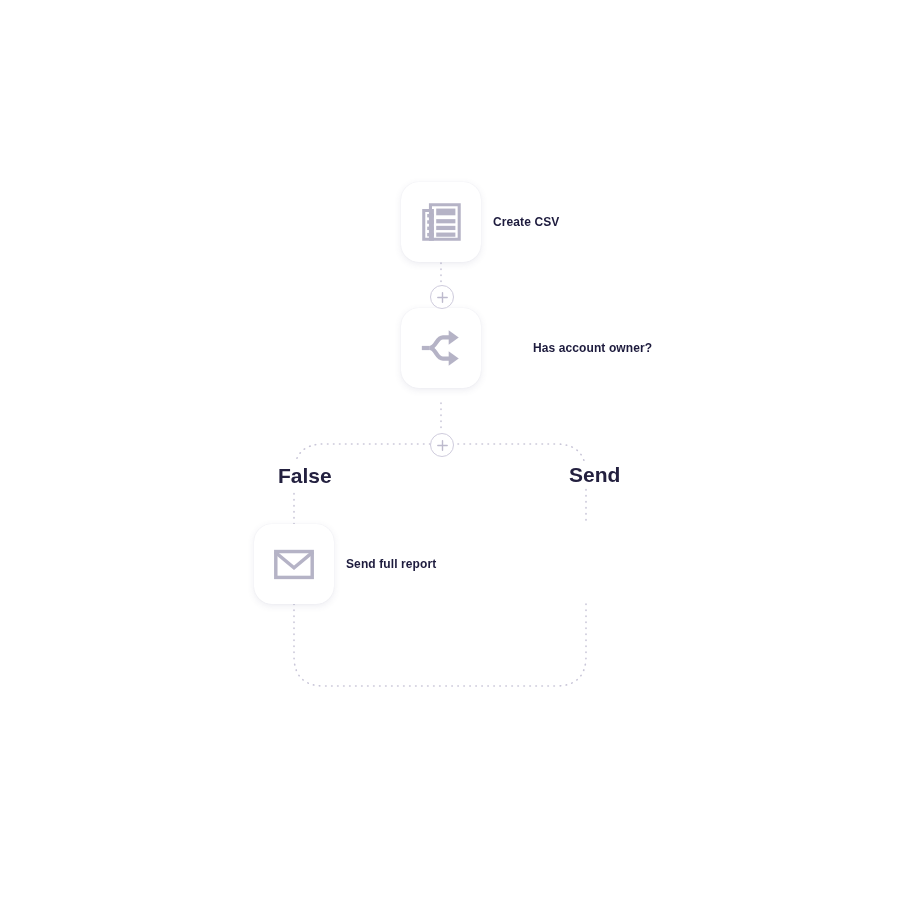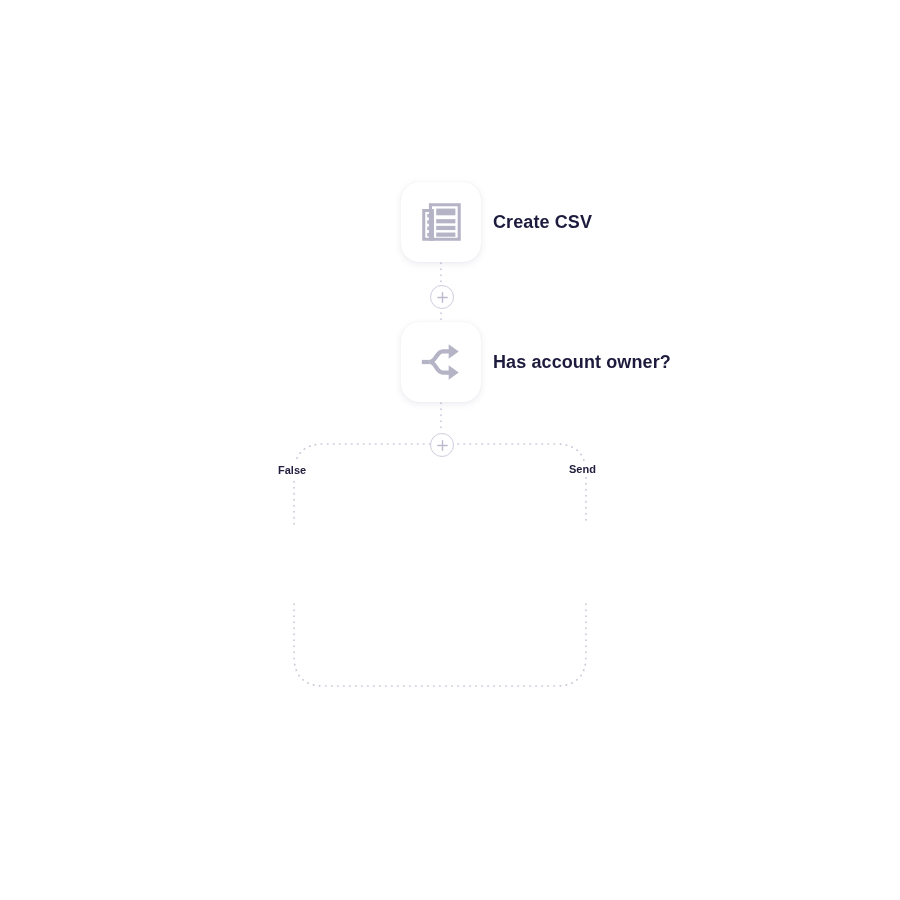--- a/index.html
+++ b/index.html
@@ -53,32 +53,32 @@
     justify-content: center;
     flex: 0 0 auto;
   }
   .node-icon {
     width: 46px;
     height: 46px;
     display: block;
   }
   .node-label {
     margin-left: 12px;
-    font-size: 18px;
+    font-size: 12px;
     font-weight: 700;
     letter-spacing: 0.1px;
     color: #1d1b3d;
     white-space: nowrap;
     line-height: 1;
     text-align: right;
   }
 
   
   #node-create-csv      { left: 401px; top: 182px; }
-  #node-has-owner       { left: 401px; top: 322px; }
+  #node-has-owner       { left: 401px; top: 308px; gap: 40px; }
   #node-send-full       { left: 254px; top: 524px; }
   #node-send-account    { left: 546px; top: 524px; }
 
   
   .add-button {
     position: absolute;
     z-index: 4;
     width: 22px;
     height: 22px;
     border-radius: 50%;
@@ -90,21 +90,21 @@
     cursor: pointer;
   }
   .add-button svg { display: block; }
   #add-1 { left: 430px; top: 285px; }
   #add-2 { left: 430px; top: 433px; }
 
   
   .branch-label {
     position: absolute;
     z-index: 4;
-    font-size: 11px;
+    font-size: 21px;
     font-weight: 600;
     color: #23203f;
     background: #ffffff;
     padding: 2px 6px;
     line-height: 1.1;
     white-space: nowrap;
     text-align: center;
   }
   #branch-label-false { left: 272px; top: 462px; }
   #branch-label-true  { left: 563px; top: 461px; }
@@ -174,20 +174,31 @@
 
           <path d="M32 5.5 L42.5 13 L32 20.5 Z"></path>
 
           <path d="M32 27.5 L42.5 35 L32 42.5 Z"></path>
         </g>
       </svg>
     </div>
     <div class="node-label">Has account owner?</div>
   </div>
 
+  <div class="node" id="node-send-full">
+    <div class="node-card">
+      <svg class="node-icon" viewBox="0 0 48 48" fill="none">
+        <g stroke="#b5b3c6" stroke-width="3.6" stroke-linecap="square" stroke-linejoin="miter" fill="none">
+          <rect x="5" y="11" width="38" height="27"></rect>
+          <path d="M5.5 12.5 L24 28 L42.5 12.5"></path>
+        </g>
+      </svg>
+    </div>
+    <div class="node-label">Send full report</div>
+  </div>
 
 
   <div class="add-button" id="add-1">
     <svg width="11" height="11" viewBox="0 0 11 11">
       <path d="M5.5 0.8 V10.2 M0.8 5.5 H10.2" stroke="#bdbacd" stroke-width="1.4" stroke-linecap="round"></path>
     </svg>
   </div>
 
   <div class="add-button" id="add-2">
     <svg width="11" height="11" viewBox="0 0 11 11">

